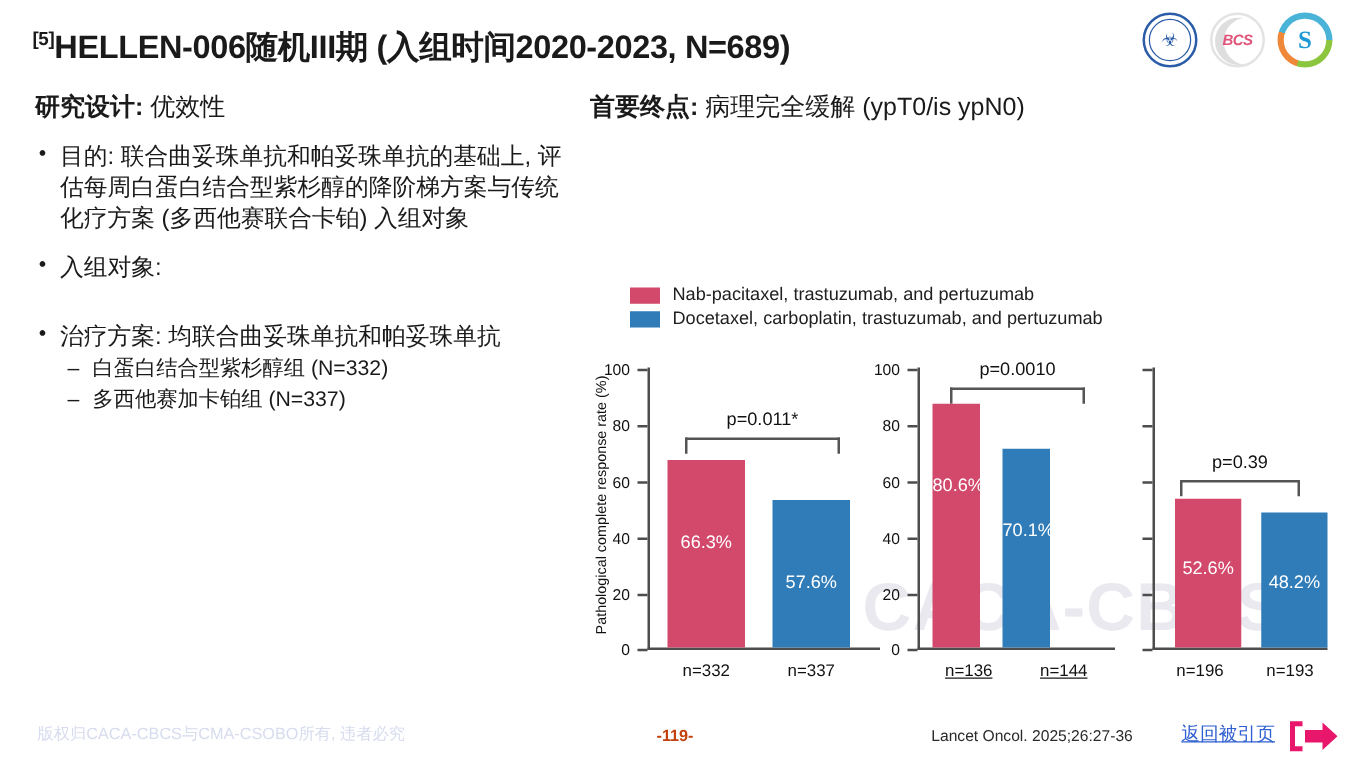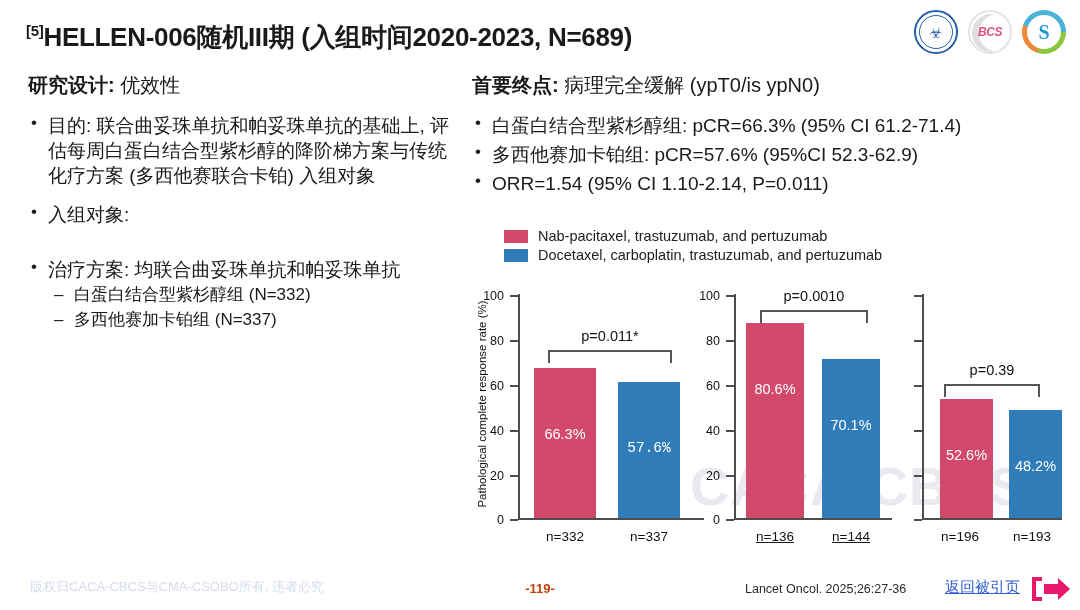--- a/index.html
+++ b/index.html
@@ -92,21 +92,21 @@
   .tick { position:absolute; left:22px; width:8px; height:2px; background:#4d4d4d; }
   .ytick-col { position:absolute; left:0; top:0; width:30px; height:258px; }
   .ytl { position:absolute; right:14px; font-size:12.5px; color:#111; transform:translateY(-50%);text-align:right; }
 
   .bars { position:absolute; left:32px; bottom:28px; height:226px; display:flex; align-items:flex-end; }
   .panel.p1 .bars { width:184px; gap:22px; padding-left:14px; }
   .panel.p2 .bars { width:156px; gap:18px; padding-left:10px; }
   .panel.p3 .bars { width:138px; gap:16px; padding-left:16px; }
 
   .bar { width:62px; position:relative; }
-  .panel.p2 .bar { width:58px; }
+  .panel.p2 .bar { width:38px; }
   .panel.p3 .bar { width:56px; }
   .bar .val {
     position:absolute; left:0; right:0; color:#fff; font-size:14.5px;
     text-align:center; top:58px; white-space:nowrap;
   }
   .bar.pink  { background:#d2496b; }
   .bar.blue  { background:#2f7cb8; }
 
   .xlabels { position:absolute; left:32px; bottom:2px; display:flex; }
   .panel.p1 .xlabels { width:184px; gap:22px; padding-left:14px; }
@@ -181,25 +181,20 @@
         </ul>
       </li>
     </ul>
   </div>
 
   <div class="col-right">
     <div class="sec-head">
       <span class="k">首要终点:</span>
       <span class="v">病理完全缓解 (ypT0/is ypN0)</span>
     </div>
-    <ul class="b1 rbul">
-      <li>白蛋白结合型紫杉醇组: pCR=66.3% (95% CI 61.2-71.4)</li>
-      <li>多西他赛加卡铂组: pCR=57.6% (95%CI 52.3-62.9)</li>
-      <li>ORR=1.54 (95% CI 1.10-2.14, P=0.011)</li>
-    </ul>
   </div>
 
   <div class="watermark">CACA-CBCS</div>
 
   <div class="chart-wrap">
 
     <div class="legend">
       <div class="legend-row">
         <div class="swatch" style="background:#d2496b;"></div>
         <div class="legend-label">Nab-pacitaxel, trastuzumab, and pertuzumab</div>
@@ -240,21 +235,21 @@
             <div class="ptxt">p=0.011*</div>
             <div class="line" style="width:124px;"></div>
             <div class="lt"></div>
               <div class="rt"></div>
           </div>
 
           <div class="bars">
             <div class="bar pink" style="height:150px;">
               <div class="val">66.3%</div>
             </div>
-            <div class="bar blue" style="height:136px;font-family:Liberation Mono, monospace;">
+            <div class="bar blue" style="height:118px;">
               <div class="val">57.6%</div>
             </div>
           </div>
           <div class="xlabels">
             <div class="xl">n=332</div>
             <div class="xl">n=337</div>
           </div>
         </div>
 
         <div class="panel p2">

